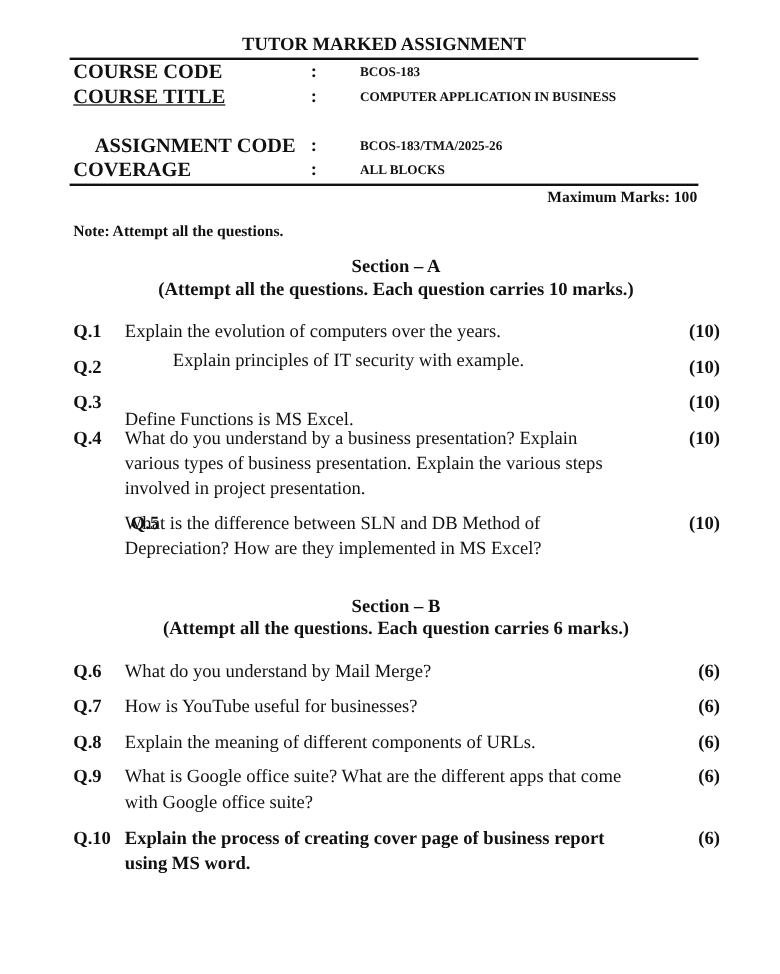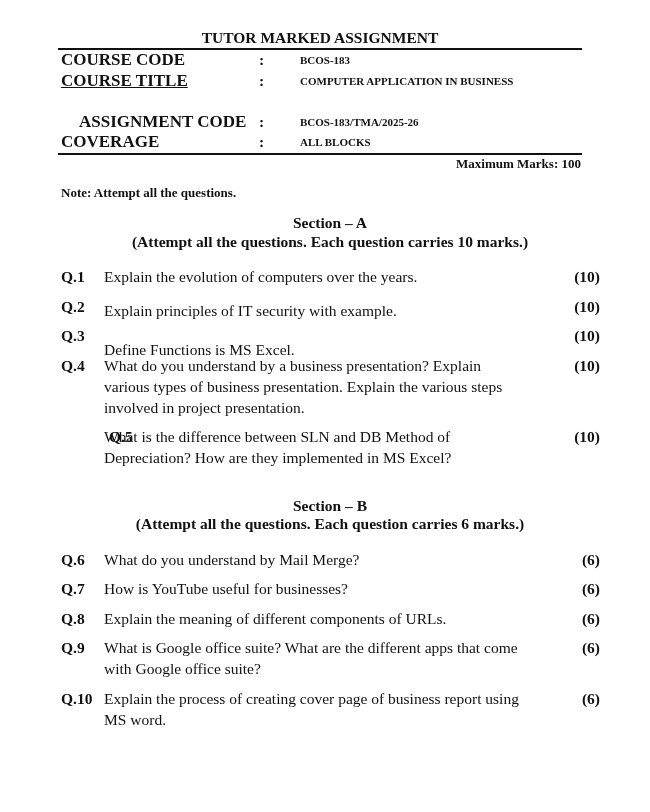--- a/index.html
+++ b/index.html
@@ -60,21 +60,21 @@
 <div class="abs sec-title" style="top:213px;">Section – A</div>
 <div class="abs sec-title" style="top:232px;">(Attempt all the questions. Each question carries 10 marks.)</div>
 
 <div>
   <div class="abs q-num" style="top:266px;">Q.1</div>
   <div class="abs q-text" style="top:266px;">Explain the evolution of computers over the years.</div>
   <div class="abs q-marks" style="top:266px;">(10)</div>
 </div>
 <div>
   <div class="abs q-num" style="top:296px;">Q.2</div>
-  <div class="abs q-text" style="top:300px;">Explain principles of IT security with example.</div>
+  <div class="abs q-text" style="top:290px;margin-left:40px;">Explain principles of IT security with example.</div>
   <div class="abs q-marks" style="top:296px;">(10)</div>
 </div>
 <div>
   <div class="abs q-num" style="top:325px;">Q.3</div>
   <div class="abs q-text" style="top:325px;margin-top:14px;">Define Functions is MS Excel.</div>
   <div class="abs q-marks" style="top:325px;">(10)</div>
 </div>
 <div>
   <div class="abs q-num" style="top:355px;">Q.4</div>
   <div class="abs q-text" style="top:355px; width:415px;">What do you understand by a business presentation? Explain various types of business presentation. Explain the various steps involved in project presentation.</div>
@@ -104,15 +104,15 @@
   <div class="abs q-text" style="top:608px;">Explain the meaning of different components of URLs.</div>
   <div class="abs q-marks" style="top:608px;">(6)</div>
 </div>
 <div>
   <div class="abs q-num" style="top:637px;">Q.9</div>
   <div class="abs q-text" style="top:637px; width:430px;">What is Google office suite? What are the different apps that come with Google office suite?</div>
   <div class="abs q-marks" style="top:637px;">(6)</div>
 </div>
 <div>
   <div class="abs q-num" style="top:688px;">Q.10</div>
-  <div class="abs q-text" style="top:688px; width:430px;">Explain the process of creating cover page of business report using MS word.</div>
+  <div class="abs q-text" style="top:688px; width:430px;font-weight:bold;">Explain the process of creating cover page of business report using MS word.</div>
   <div class="abs q-marks" style="top:688px;">(6)</div>
 </div>
 
 </body></html>

